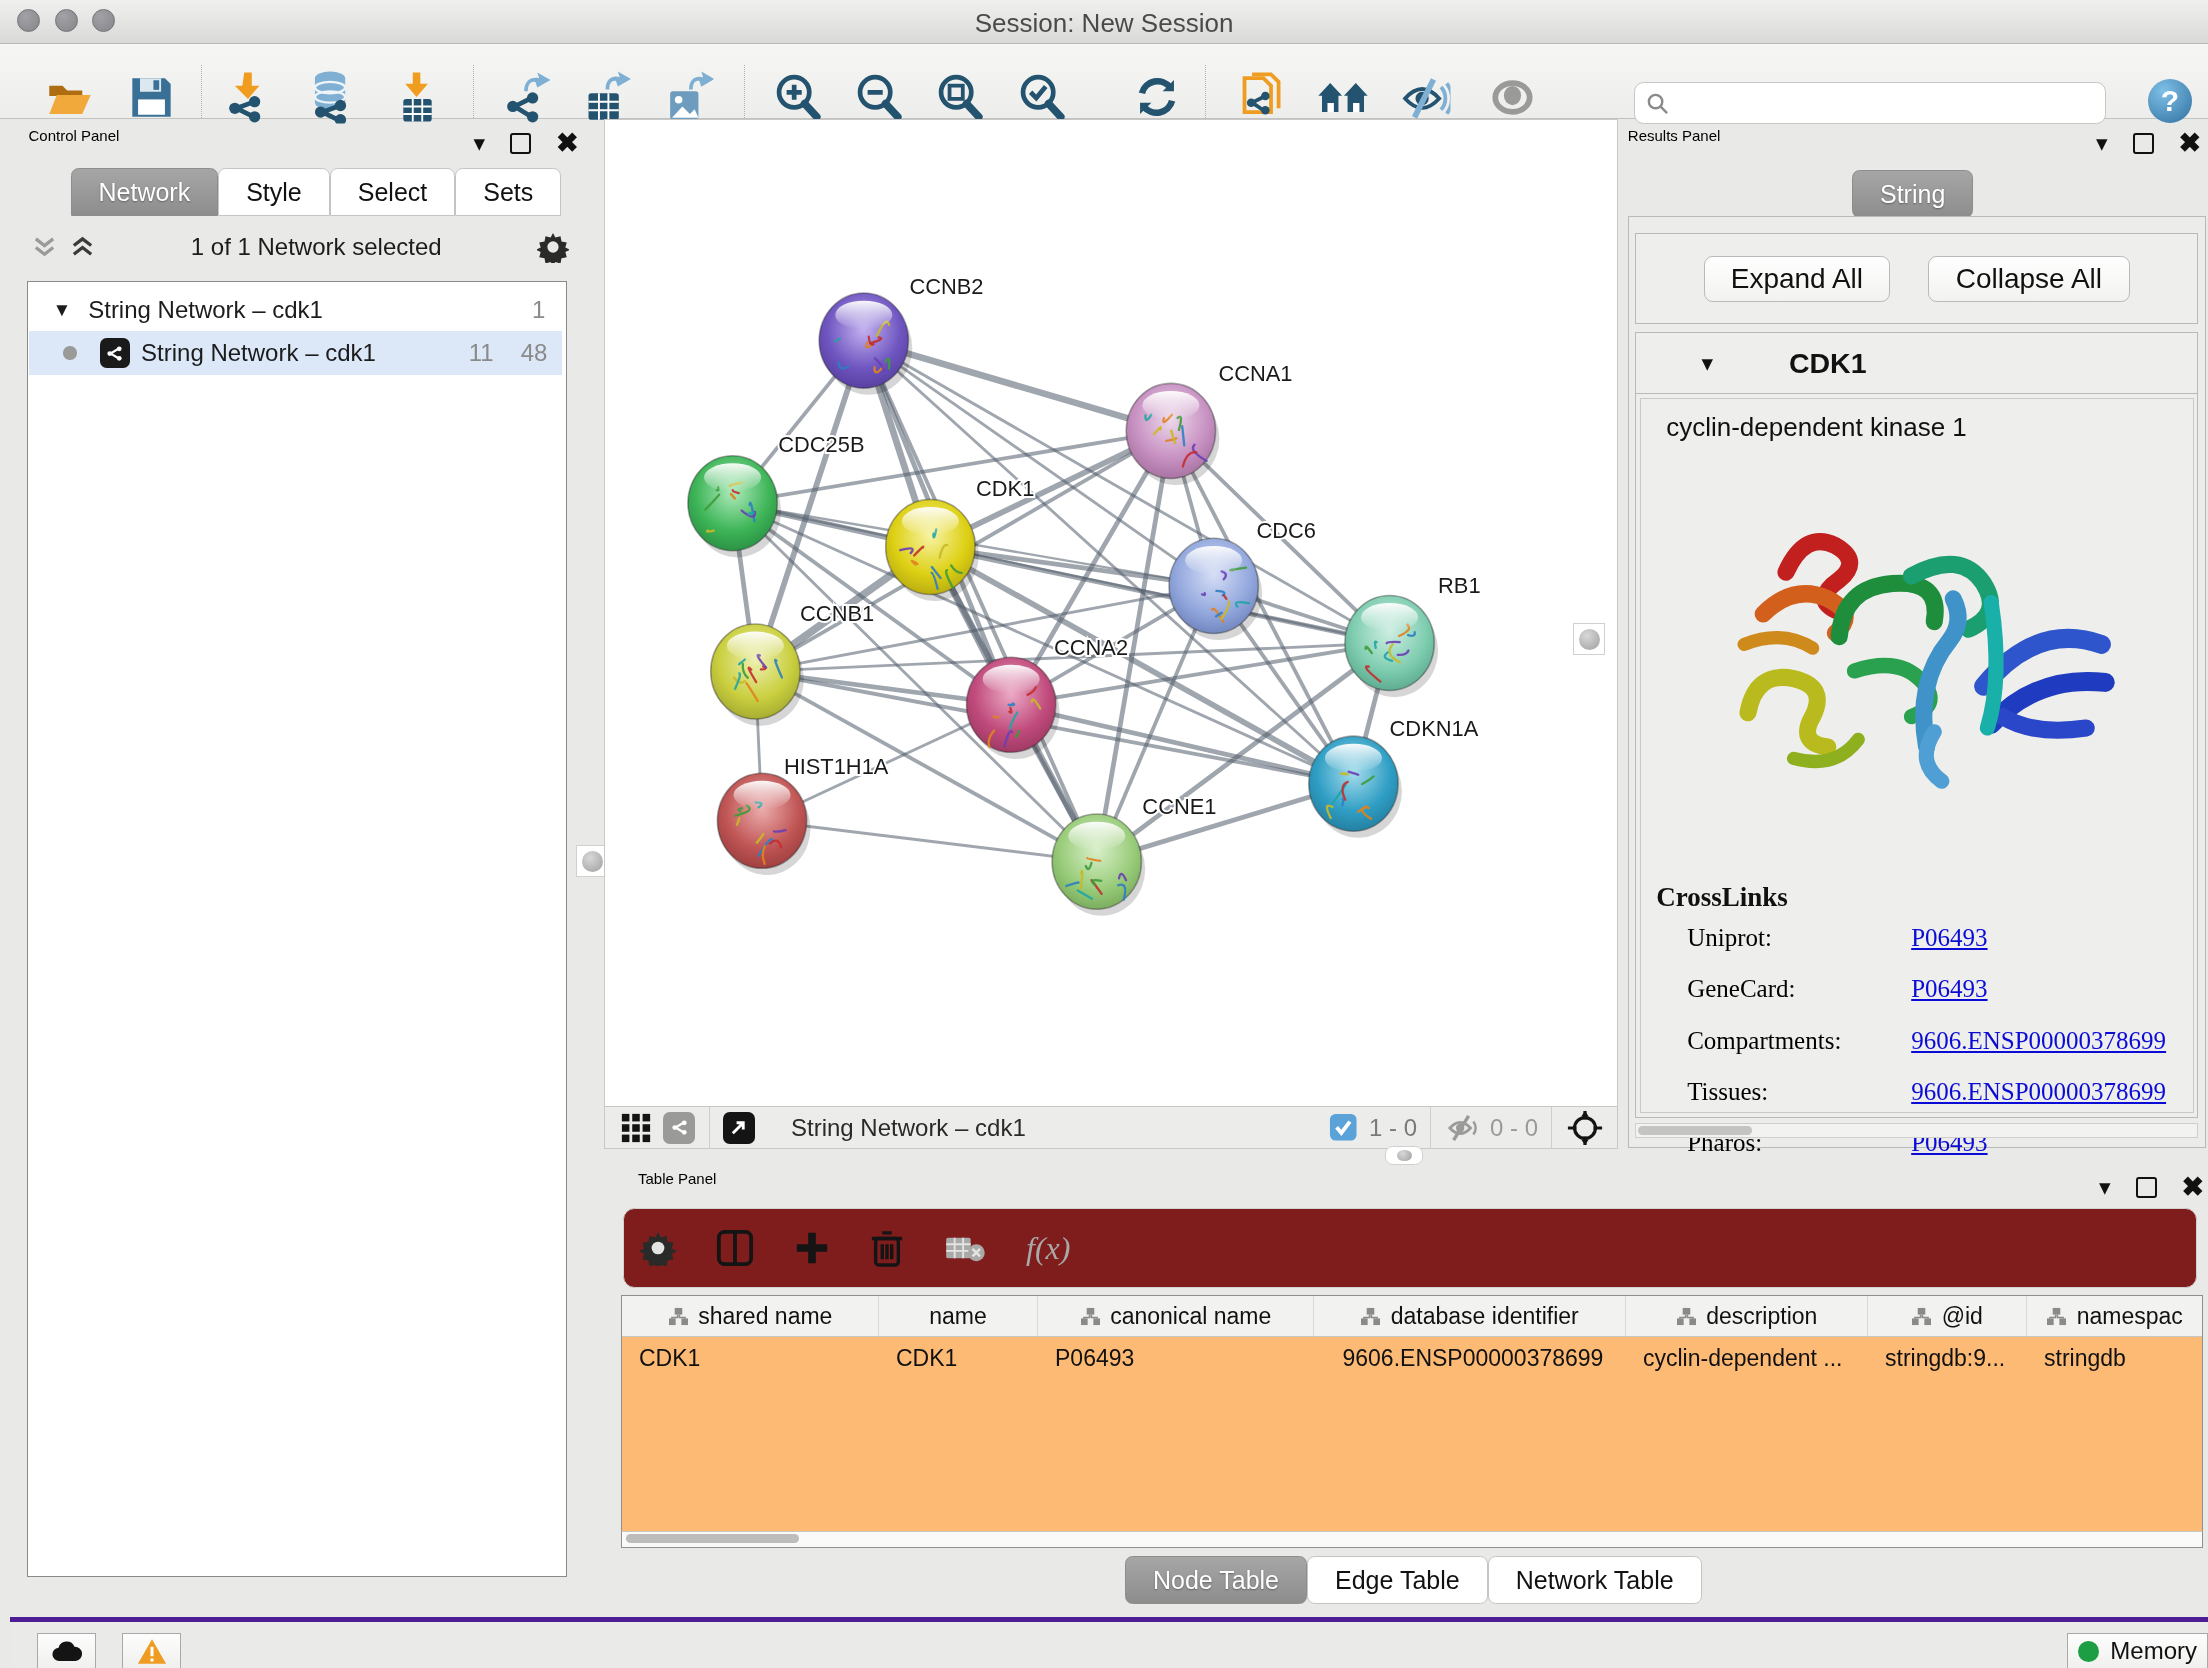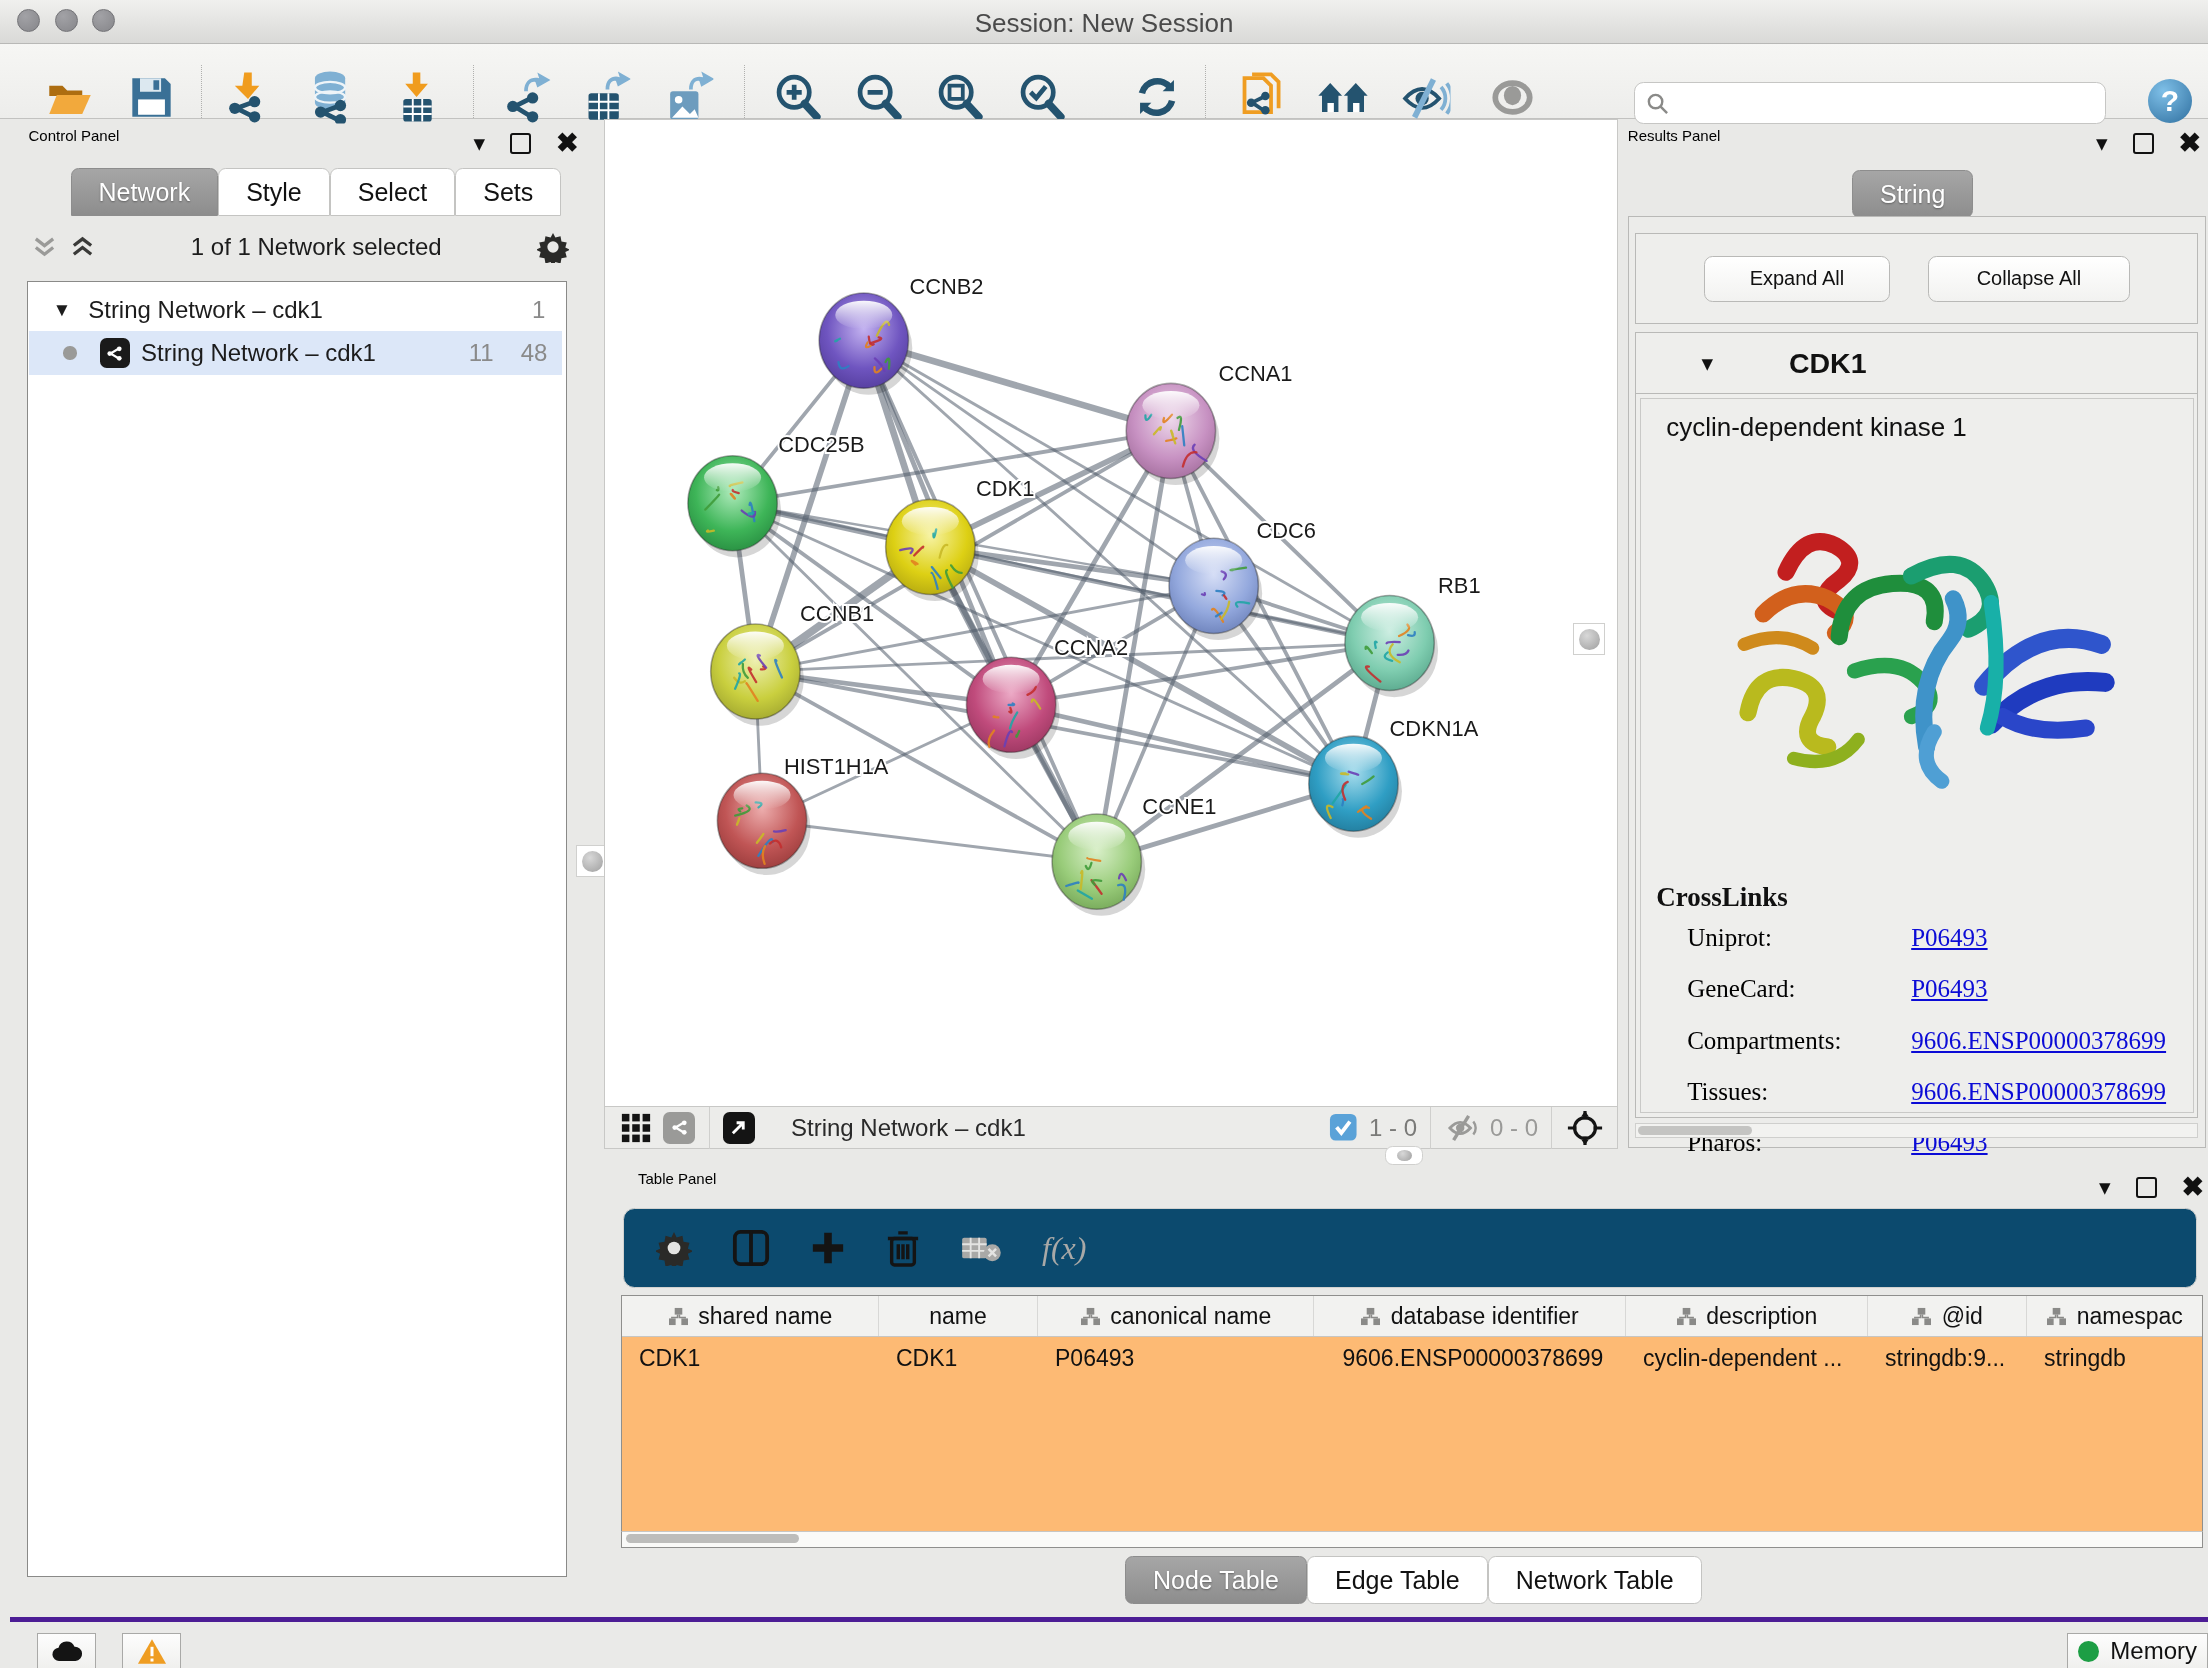--- a/index.html
+++ b/index.html
@@ -65,30 +65,30 @@
   .nf-sep { width:0; height:42px; border-left:1px solid #cfcfcd; margin:0 13.3px; }
   .blk-chip { width:32px; height:32px; border-radius:6.7px; background:#141414; display:flex;
     align-items:center; justify-content:center; }
   .gray-chip { width:32px; height:32px; border-radius:6.7px; background:#9a9a98; display:flex;
     align-items:center; justify-content:center; }
 
   
   .results-panel { left:1624px; top:119px; width:585px; height:1037px; }
   .rp-box { position:absolute; background:#eeeeec; border:1.9px solid #b9b9b7; }
   .btn { background:linear-gradient(#ffffff,#f2f2f0); border:1px solid #b9b9b7; border-radius:8.6px;
-    font-size:20px; color:#111; display:flex; align-items:center; justify-content:center; }
+    font-size:28px; color:#111; display:flex; align-items:center; justify-content:center; }
   .cdk-header { display:flex; align-items:center; height:61px; border-bottom:1.9px solid #b9b9b7; }
   .serif { font-family:"Liberation Serif", serif; }
   .xlink-row { position:absolute; font-size:25px; }
   .xlink-row a { color:#0b0bd6; text-decoration:underline; }
 
   
   .table-panel { left:604px; top:1168px; width:1605px; height:449px; }
-  .tp-toolbar { position:absolute; left:19px; top:40px; width:1574px; height:80px; background:#0c4a6e;
-    border:1px solid #d2d2d0; border-radius:11.4px; display:flex; align-items:center; gap:40px; padding:0 32px; }
+  .tp-toolbar { position:absolute; left:19px; top:40px; width:1574px; height:80px; background:#7f1d1d;
+    border:1px solid #d2d2d0; border-radius:11.4px; display:flex; align-items:center; gap:40px; padding:0 16px; }
   .tbl { position:absolute; left:17px; top:127px; width:1582px; height:236px; background:#fdba74;
     border:1.9px solid #8f8f8d; border-bottom:none; }
   .thead { display:flex; height:41px; background:#f2f2f0; border-bottom:1.9px solid #c6c6c4; }
   .th { display:flex; align-items:center; justify-content:center; gap:9.5px; font-size:23px; color:#111;
     border-right:1px solid #d8d8d6; overflow:hidden; white-space:nowrap; }
   .trow { display:flex; height:42px; }
   .td { font-size:23px; color:#111; padding:7.6px 0 0 17px; overflow:hidden; white-space:nowrap; }
   .hscroll { position:absolute; left:17px; top:363px; width:1582px; height:17px; background:#fafaf8;
     border:1.9px solid #8f8f8d; border-top:1px solid #c6c6c4; }
   .hthumb { position:absolute; left:3.8px; top:1.9px; width:173px; height:9.5px; border-radius:4.8px; background:#bdbdbb; }

